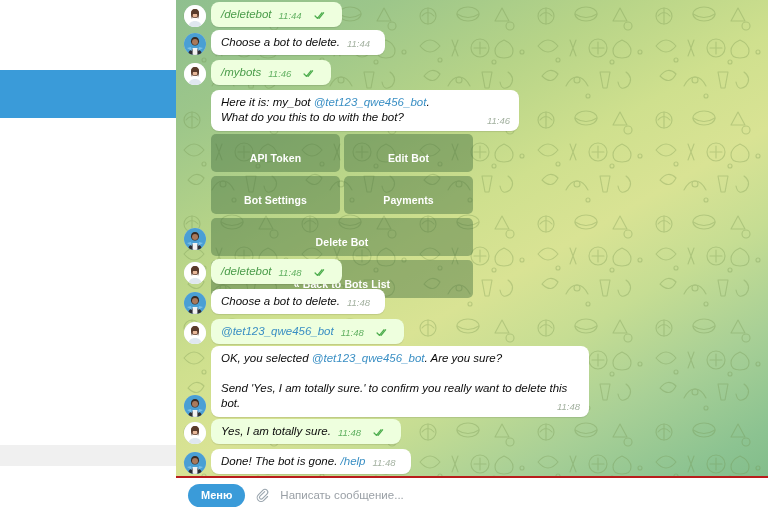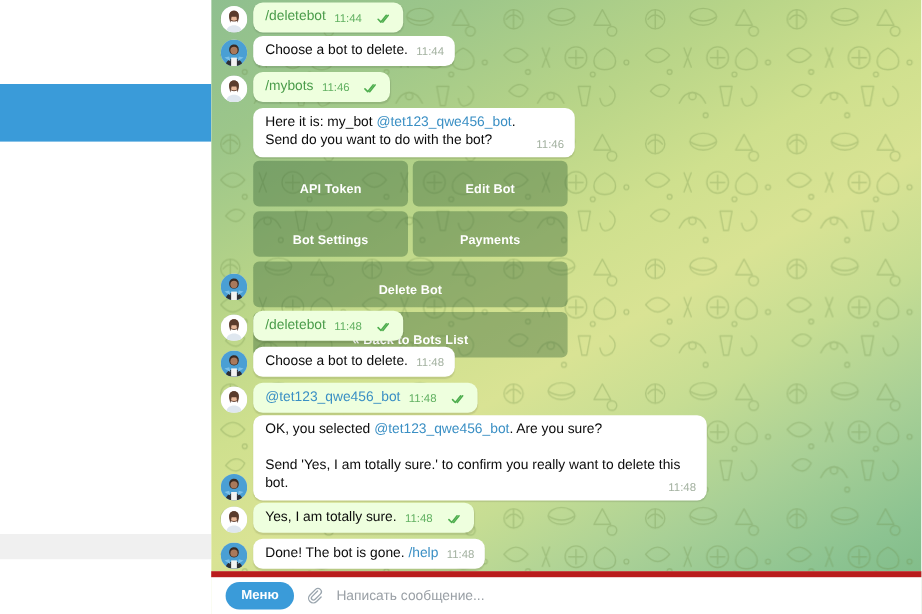--- a/index.html
+++ b/index.html
@@ -52,25 +52,26 @@
   .avatar {
     width: 22px; height: 22px; border-radius: 50%;
     flex: 0 0 22px; overflow: hidden;
     background: #cfd8dc; position: relative;
   }
   .avatar svg { display: block; width: 22px; height: 22px; }
 
   .bubble {
     position: relative;
     border-radius: 8px;
-    padding: 5px 9px 5px 10px;
+    padding: 5px 15px 5px 10px;
     font-size: 11.5px; line-height: 15px;
     color: #0b0b0b;
     box-shadow: 0 1px 1px rgba(0,0,0,0.10);
     max-width: 400px;
+    font-style: italic;
   }
   .bubble.out { background: #eeffde; }
   .bubble.in  { background: #ffffff; }
 
   .bubble-inner { display: flex; align-items: flex-end; gap: 7px; }
   .bubble-text { white-space: pre-wrap; }
   .meta {
     display: flex; align-items: center; gap: 12px;
     flex: 0 0 auto; font-size: 9.5px;
     transform: translateY(1px);
@@ -110,21 +111,21 @@
     letter-spacing: 0.1px;
     cursor: pointer;
   }
 
   
   .composer {
     position: absolute; left: 176px; bottom: 0; width: 592px; height: 36px;
     background: #ffffff;
     display: flex; align-items: center; gap: 9px;
     padding: 0 12px;
-    border-top: 5px solid #b91c1c;
+    border-top: 2px solid #b91c1c;
     margin-top: 16px;
   }
   .menu-btn {
     background: #3a9bd9; color: #fff;
     font-size: 11px; font-weight: bold;
     border: none; border-radius: 13px;
     padding: 5px 13px 6px;
     font-family: "Liberation Sans", sans-serif;
     cursor: pointer;
   }
@@ -245,22 +246,22 @@
                 <path d="M1 5.6 L3.6 8.2 L8.6 2" fill="none" stroke="#4fae4f" stroke-width="1.5" stroke-linecap="round" stroke-linejoin="round"></path>
                 <path d="M5.4 8.2 L10.4 2" fill="none" stroke="#4fae4f" stroke-width="1.5" stroke-linecap="round" stroke-linejoin="round"></path>
               </svg>
             </span>
           </div>
         </div>
       </div>
 
       <div class="msg-row" style="left:8px; top:90px;">
         <div class="avatar" style="visibility:hidden"></div>
-        <div class="bubble in block" style="width:268px">
-          <span class="bubble-text"><span>Here it is: my_bot </span><span class="link">@tet123_qwe456_bot</span><span>.</span><br><span>Send do you want to do with the bot?</span><span class="pad-right"></span></span>
+        <div class="bubble in block" style="width:308px">
+          <span class="bubble-text"><span>Here it is: my_bot </span><span class="link">@tet123_qwe456_bot</span><span>.</span><br><span>What do you this to do with the bot?</span><span class="pad-right"></span></span>
           <span class="meta in-meta">
             <span>11:46</span>
           </span>
         </div>
       </div>
 
       <div class="kb-wrap" style="left:35px; top:134px;">
         <div class="kb-row">
           <button class="kb-btn">API Token</button>
           <button class="kb-btn">Edit Bot</button>

